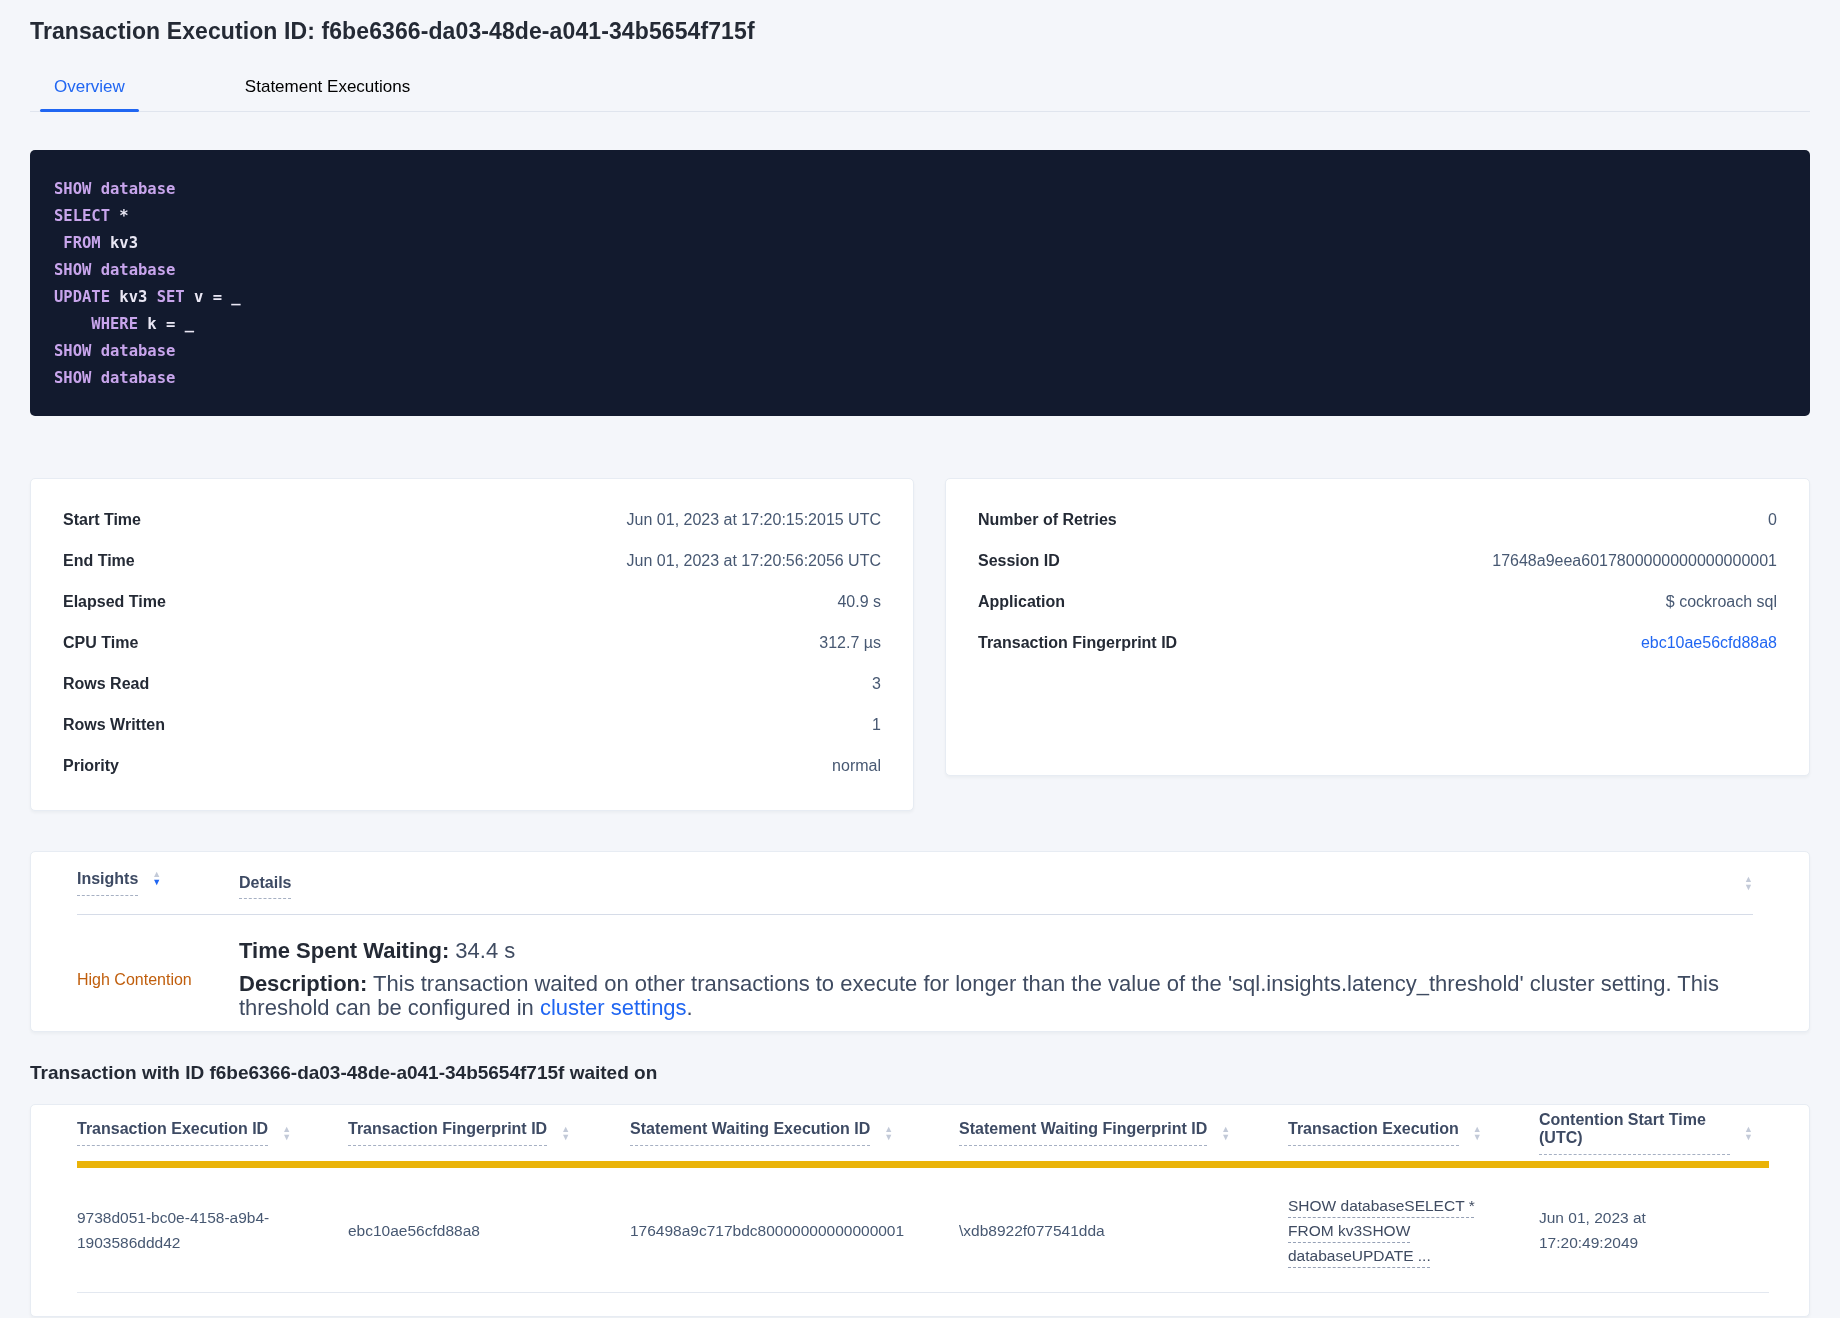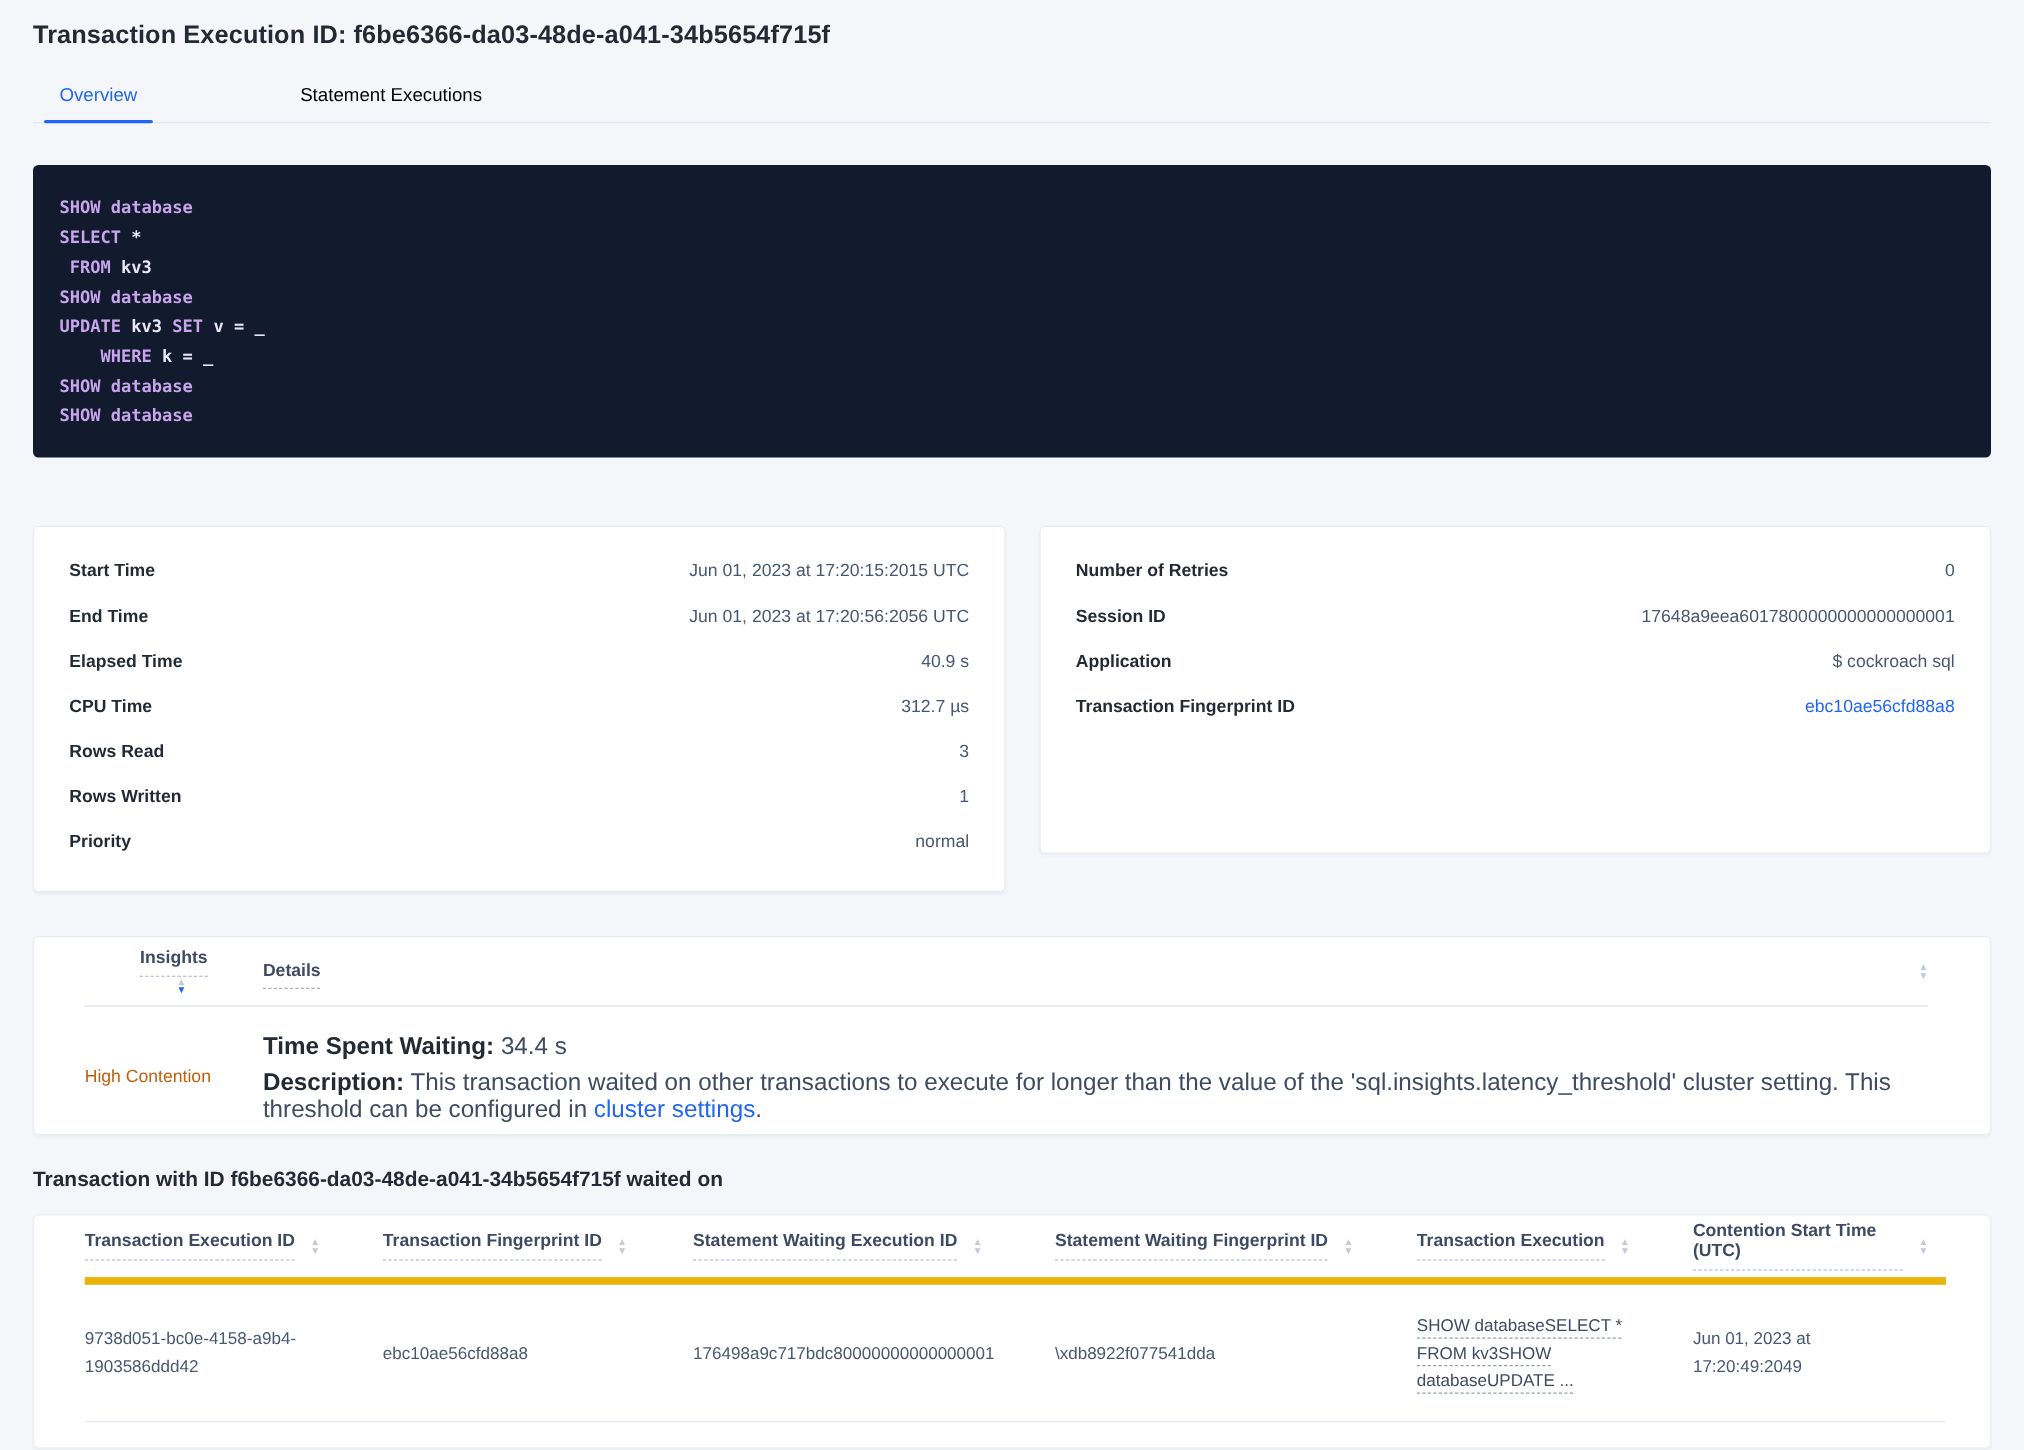--- a/index.html
+++ b/index.html
@@ -13,21 +13,21 @@
   html,body{width:1840px;height:1318px;overflow:hidden;}
   body{
     background:#f4f6fa;
     font-family:"Liberation Sans",sans-serif;
     color:#242a35;
   }
   .page{padding:18px 30px 0 30px;width:1840px;}
 
   
   h1.page-title{font-size:23px;font-weight:700;color:#242a35;letter-spacing:.1px;}
-  .tabs{display:flex;gap:120px;margin-top:24px;border-bottom:1px solid #e0e5ee;padding-left:10px;}
+  .tabs{display:flex;gap:92px;margin-top:24px;border-bottom:1px solid #e0e5ee;padding-left:10px;}
   .tab{font-size:17px;padding:8px 14px 14px 14px;cursor:pointer;color:#000000;position:relative;}
   .tab.active{color:var(--accent-blue);}
   .tab.active::after{content:"";position:absolute;left:0;right:0;bottom:-1px;height:3px;background:var(--accent-blue);border-radius:2px;}
 
   
   .sqlbox{
     margin-top:38px;background:var(--sql-bg);border-radius:5px;
     padding:26px 28px 24px 24px;
   }
   .sql-code{font-family:"DejaVu Sans Mono",monospace;font-size:15.5px;line-height:27px;white-space:pre;}
@@ -52,21 +52,21 @@
   .sort{display:inline-flex;flex-direction:column;margin-left:14px;vertical-align:middle;}
   .sort i{font-style:normal;font-size:9px;line-height:8px;color:#c3cad8;}
   .sort i.active{color:var(--accent-blue);}
 
   .dashed{border-bottom:1px dashed #a6b0c3;padding-bottom:7px;}
 
   
   .insights-card{margin-top:40px;height:181px;padding:0 56px 0 46px;}
   .insights-header{display:flex;align-items:center;height:63px;border-bottom:1px solid #d6dce8;}
   .th-label{font-size:16px;font-weight:700;color:#3d4a63;}
-  .insights-col1{width:162px;display:flex;align-items:center;flex-direction:column;}
+  .insights-col1{width:162px;display:flex;align-items:flex-start;}
   .insights-col2{flex:1;}
   .insights-sort-right{margin-left:auto;}
   .insights-body{display:flex;padding:24px 0 28px 0;}
   .insight-cell{width:162px;align-self:center;font-size:16px;color:var(--warning-orange);}
   .insight-details{flex:1;font-size:22px;color:#3f4b61;line-height:24px;}
   .bold{font-weight:700;color:#242a35;}
   .desc-line{margin-top:9px;}
   .inline-link{color:var(--accent-blue);cursor:pointer;}
 
   

